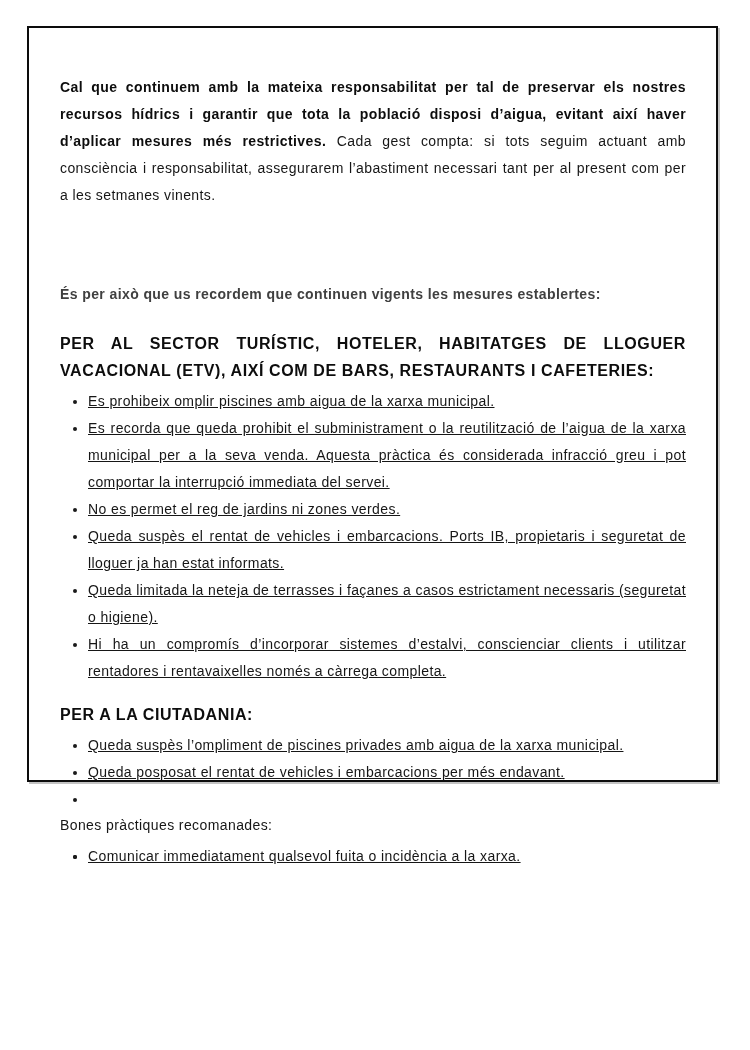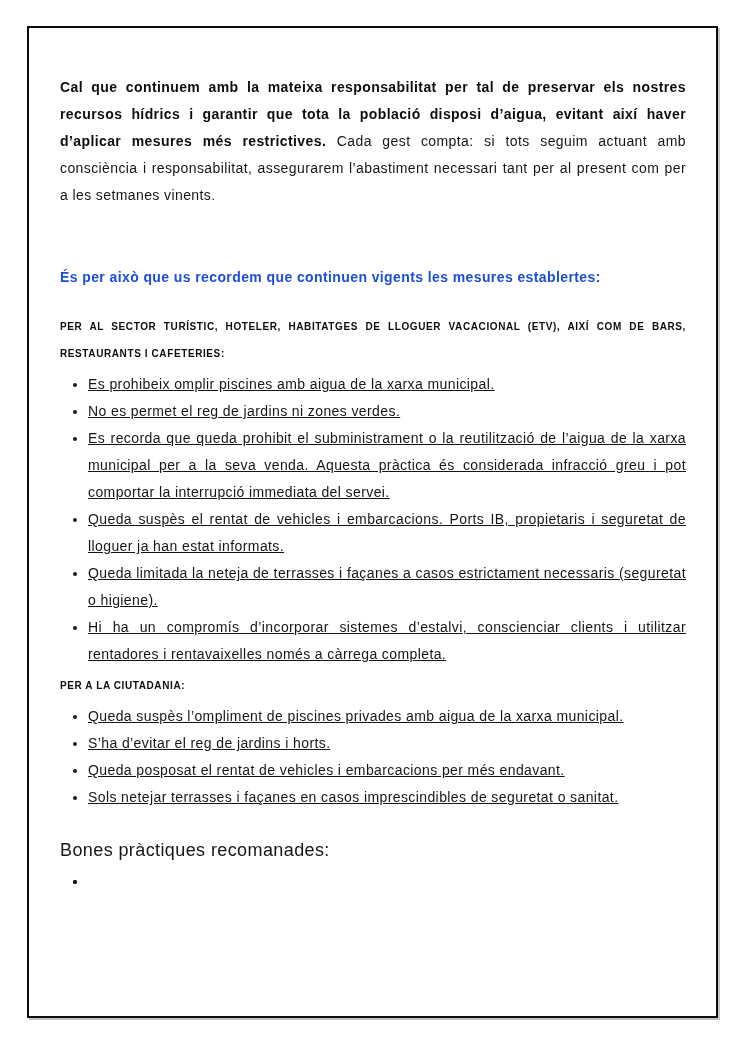--- a/index.html
+++ b/index.html
@@ -14,21 +14,21 @@
     background: #ffffff;
     overflow: hidden;
     font-family: "Liberation Sans", "DejaVu Sans", sans-serif;
     color: #161616;
   }
   .frame {
     position: absolute;
     left: 27px;
     top: 26px;
     width: 691px;
-    height: 992px;
+    height: 756px;
     border: 2px solid #0c0c0c;
     box-sizing: border-box;
     background: #ffffff;
     box-shadow: 2px 2px 0 #c3c3c3;
   }
   .content {
     box-sizing: border-box;
     padding: 46px 30px 0 31px;
     font-size: 14px;
     line-height: 27px;
@@ -39,40 +39,40 @@
     padding: 0;
   }
   .intro {
     text-align: justify;
   }
   .intro strong {
     font-weight: 700;
     color: #0d0d0d;
   }
   .reminder {
-    margin-top: 55px;
+    margin-top: 72px;
     font-weight: 700;
-    color: #1d4ed8;
+    color: #404040;
   }
   h2.section-heading {
     margin-top: 22px;
-    font-size: 10px;
+    font-size: 16px;
     font-weight: 700;
     letter-spacing: 0.6px;
     line-height: 27px;
     color: #0d0d0d;
     text-align: justify;
     text-transform: uppercase;
   }
   h2.section-heading.tight {
-    margin-top: 4px;
+    margin-top: 16px;
   }
   h3.section-heading-regular {
     margin-top: 26px;
-    font-size: 18px;
+    font-size: 14px;
     font-weight: 400;
     line-height: 27px;
     color: #161616;
   }
   ul.bullet-list {
     margin-top: 4px;
     list-style: none;
     text-decoration: underline;
   }
   ul.bullet-list li {
@@ -106,25 +106,25 @@
 
       <section>
         <h2 class="section-heading">PER AL SECTOR TURÍSTIC, HOTELER, HABITATGES DE LLOGUER VACACIONAL (ETV), AIXÍ COM DE BARS, RESTAURANTS I CAFETERIES:</h2>
         <ul class="bullet-list">
           <li>
             <span class="dot"></span>
             <span>Es prohibeix omplir piscines amb aigua de la xarxa municipal.</span>
           </li>
           <li>
             <span class="dot"></span>
-            <span>No es permet el reg de jardins ni zones verdes.</span>
+            <span>Es recorda que queda prohibit el subministrament o la reutilització de l’aigua de la xarxa municipal per a la seva venda. Aquesta pràctica és considerada infracció greu i pot comportar la interrupció immediata del servei.</span>
           </li>
           <li>
             <span class="dot"></span>
-            <span>Es recorda que queda prohibit el subministrament o la reutilització de l’aigua de la xarxa municipal per a la seva venda. Aquesta pràctica és considerada infracció greu i pot comportar la interrupció immediata del servei.</span>
+            <span>No es permet el reg de jardins ni zones verdes.</span>
           </li>
           <li>
             <span class="dot"></span>
             <span>Queda suspès el rentat de vehicles i embarcacions. Ports IB, propietaris i seguretat de lloguer ja han estat informats.</span>
           </li>
           <li>
             <span class="dot"></span>
             <span>Queda limitada la neteja de terrasses i façanes a casos estrictament necessaris (seguretat o higiene).</span>
           </li>
           <li>
@@ -136,40 +136,36 @@
 
       <section>
         <h2 class="section-heading tight">PER A LA CIUTADANIA:</h2>
         <ul class="bullet-list">
           <li>
             <span class="dot"></span>
             <span>Queda suspès l’ompliment de piscines privades amb aigua de la xarxa municipal.</span>
           </li>
           <li>
             <span class="dot"></span>
-            <span>S’ha d’evitar el reg de jardins i horts.</span>
-          </li>
-          <li>
-            <span class="dot"></span>
             <span>Queda posposat el rentat de vehicles i embarcacions per més endavant.</span>
           </li>
           <li>
             <span class="dot"></span>
-            <span>Sols netejar terrasses i façanes en casos imprescindibles de seguretat o sanitat.</span>
           </li>
         </ul>
       </section>
 
       <section>
         <h3 class="section-heading-regular">Bones pràctiques recomanades:</h3>
         <ul class="bullet-list">
           <li>
             <span class="dot"></span>
           </li>
           <li>
             <span class="dot"></span>
+            <span>Comunicar immediatament qualsevol fuita o incidència a la xarxa.</span>
           </li>
         </ul>
       </section>
 
     </div>
   </div>
 </div>
 
 </body></html>

